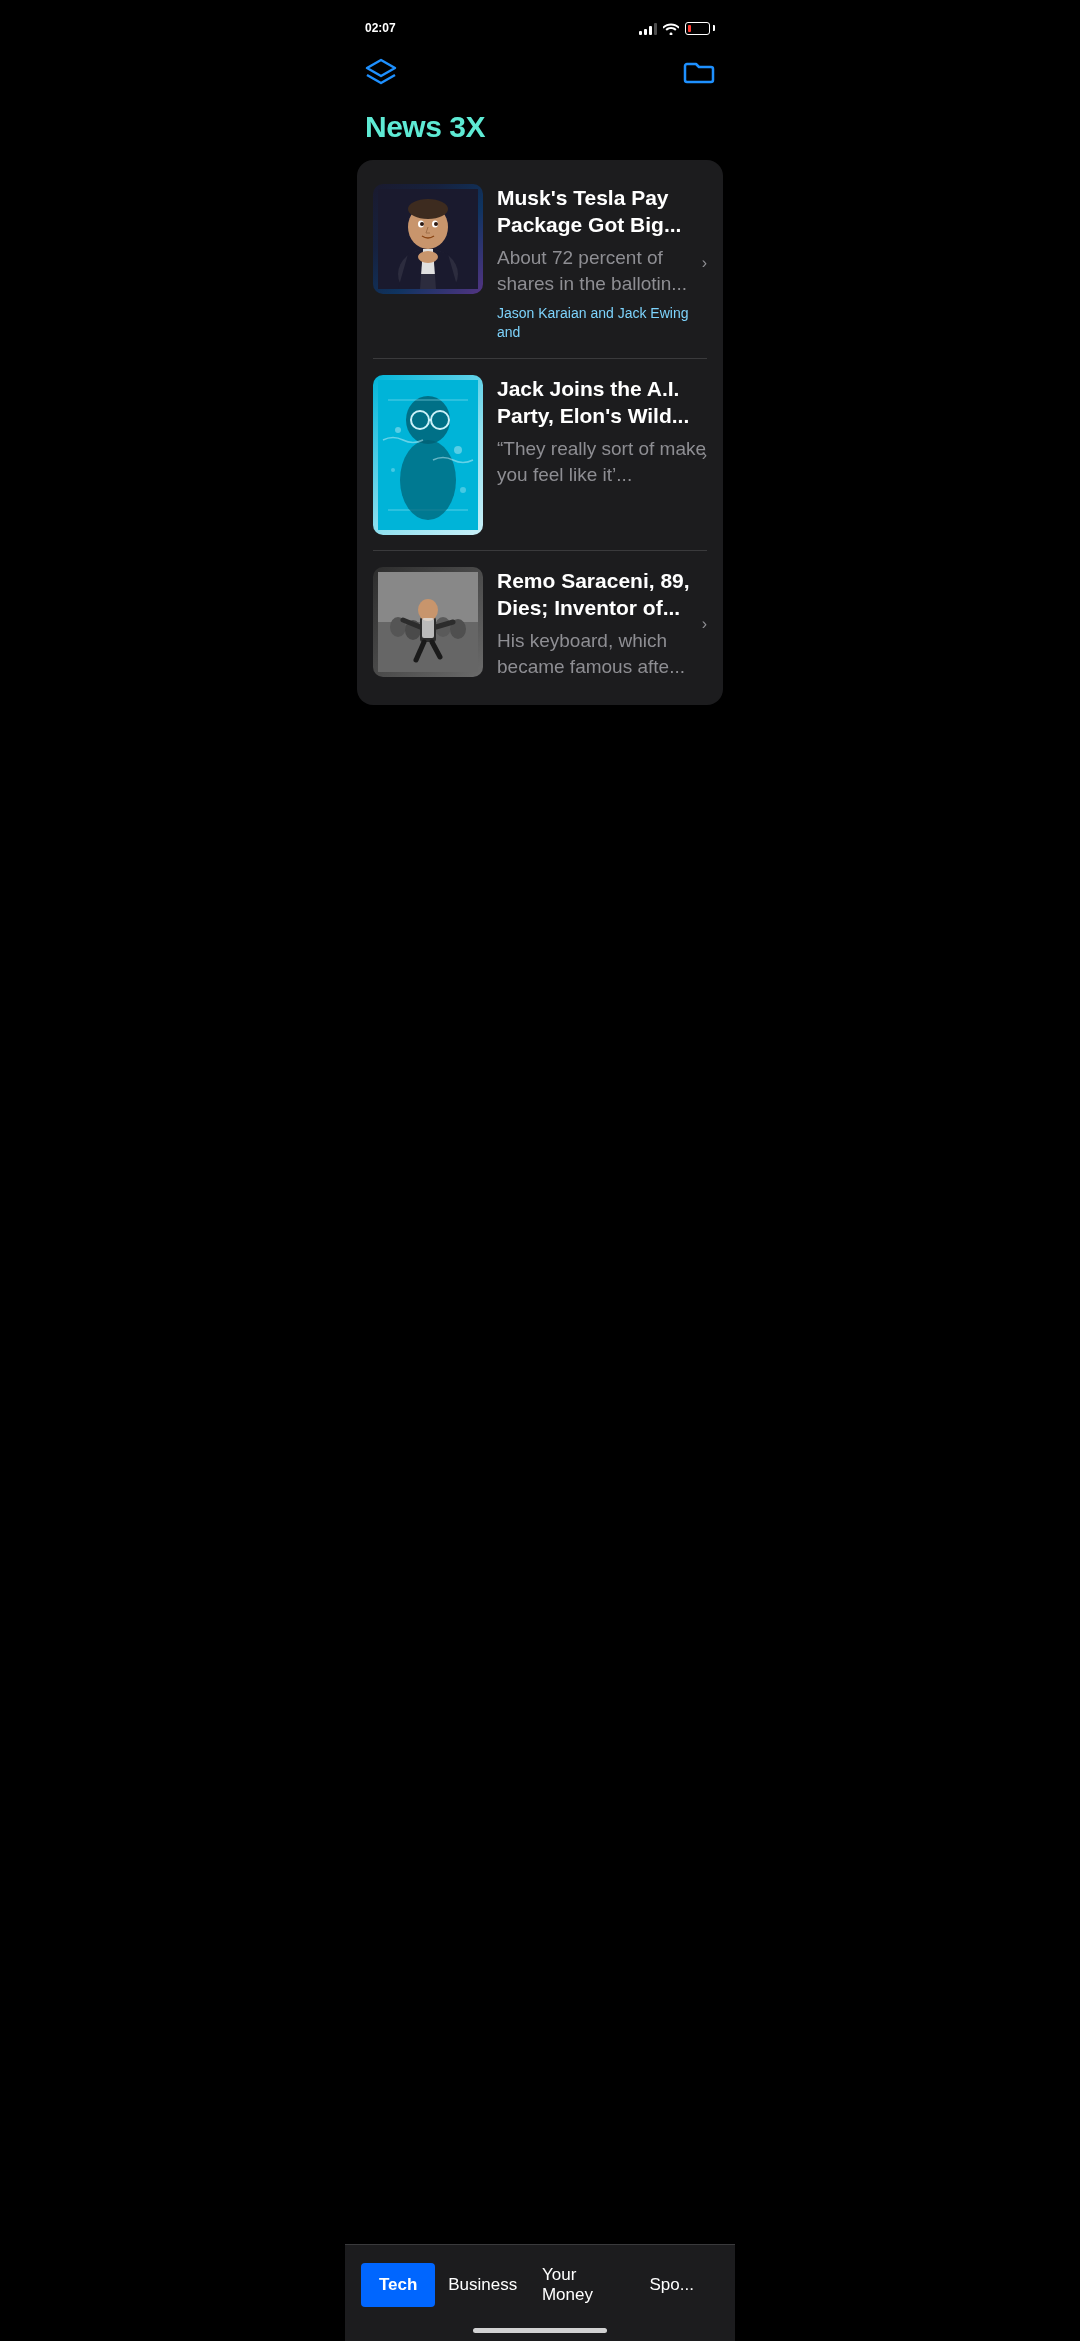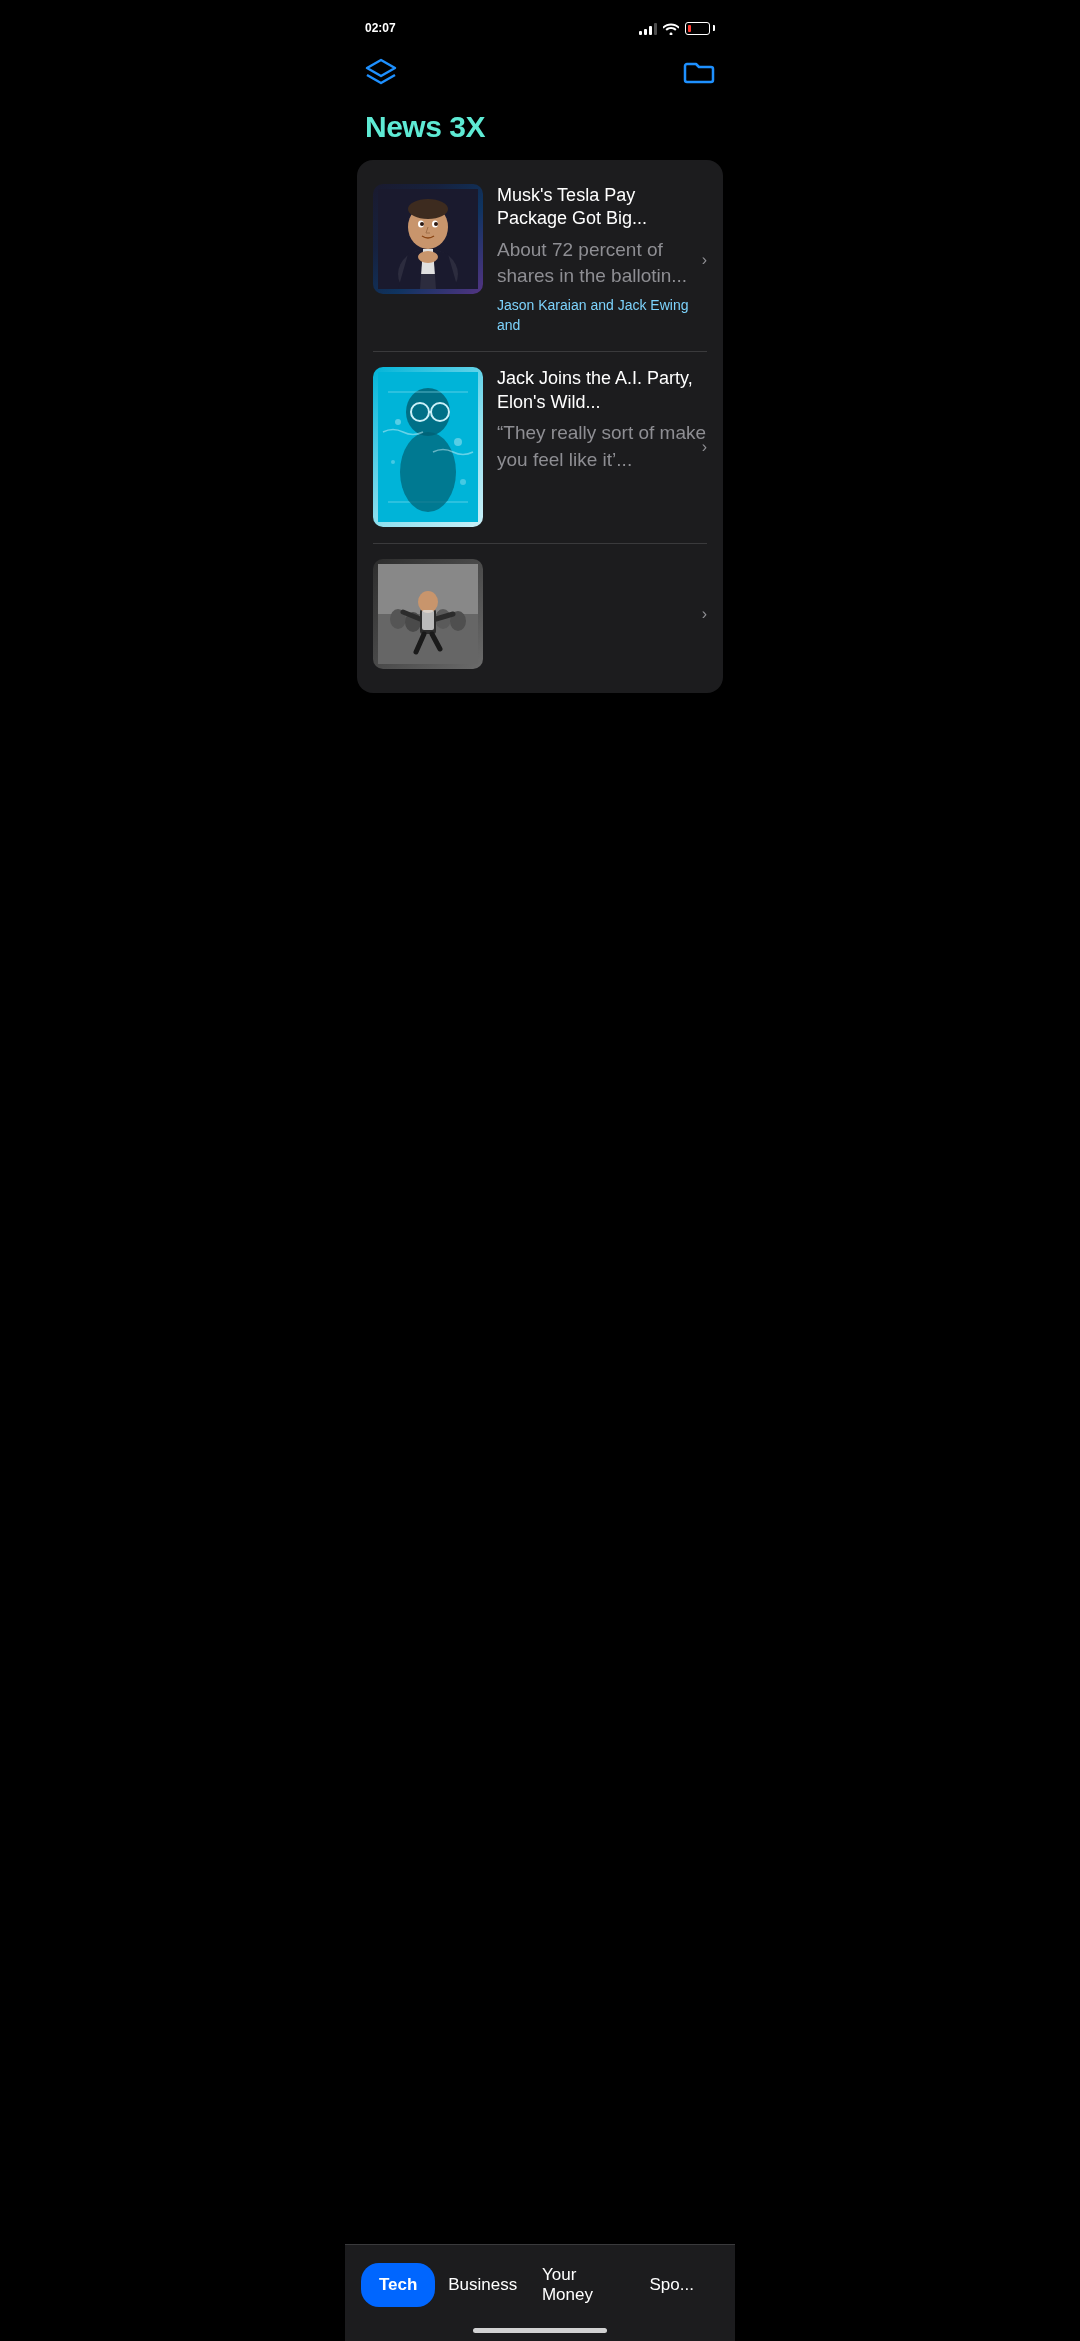--- a/index.html
+++ b/index.html
@@ -163,22 +163,22 @@
     }
 
     .news-content {
       flex: 1;
       display: flex;
       flex-direction: column;
       gap: 6px;
     }
 
     .news-title {
-      font-size: 18px;
-      font-weight: 400;
+      font-size: 21px;
+      font-weight: 700;
       color: #ffffff;
       line-height: 1.3;
     }
 
     .news-excerpt {
       font-size: 19px;
       color: #8e8e93;
       line-height: 1.4;
     }
 
@@ -217,21 +217,21 @@
       display: flex;
       align-items: center;
       justify-content: center;
       padding: 8px 12px;
       border-radius: 12px;
       cursor: pointer;
     }
 
     .tab-item.active {
       background: #0066ff;
-      border-radius: 18px;
+      border-radius: 4px;
       padding: 12px 18px;
       flex: 0 0 auto;
     }
 
     .tab-label {
       font-size: 17px;
       font-weight: 500;
       color: #ffffff;
     }
 
@@ -405,20 +405,24 @@
 
         <line x1="42" y1="55" x2="25" y2="48" stroke="#2c2c2c" stroke-width="5" stroke-linecap="round"></line>
         <line x1="58" y1="55" x2="75" y2="50" stroke="#2c2c2c" stroke-width="5" stroke-linecap="round"></line>
 
         <line x1="46" y1="70" x2="38" y2="88" stroke="#1a1a1a" stroke-width="5" stroke-linecap="round"></line>
         <line x1="54" y1="70" x2="62" y2="85" stroke="#1a1a1a" stroke-width="5" stroke-linecap="round"></line>
 
         <rect x="44" y="46" width="12" height="20" rx="2" fill="#e0e0e0" opacity="0.8"></rect>
       </svg>
     </div>
+    <div class="news-content">
+      <div class="news-title">Remo Saraceni, 89, Dies; Inventor of...</div>
+      <div class="news-excerpt">His keyboard, which became famous afte...</div>
+    </div>
     <span class="chevron-icon">›</span>
   </div>
 
 </div>
 
 <div class="tab-bar">
   <div class="tab-item active">
     <span class="tab-label">Tech</span>
   </div>
   <div class="tab-item">

